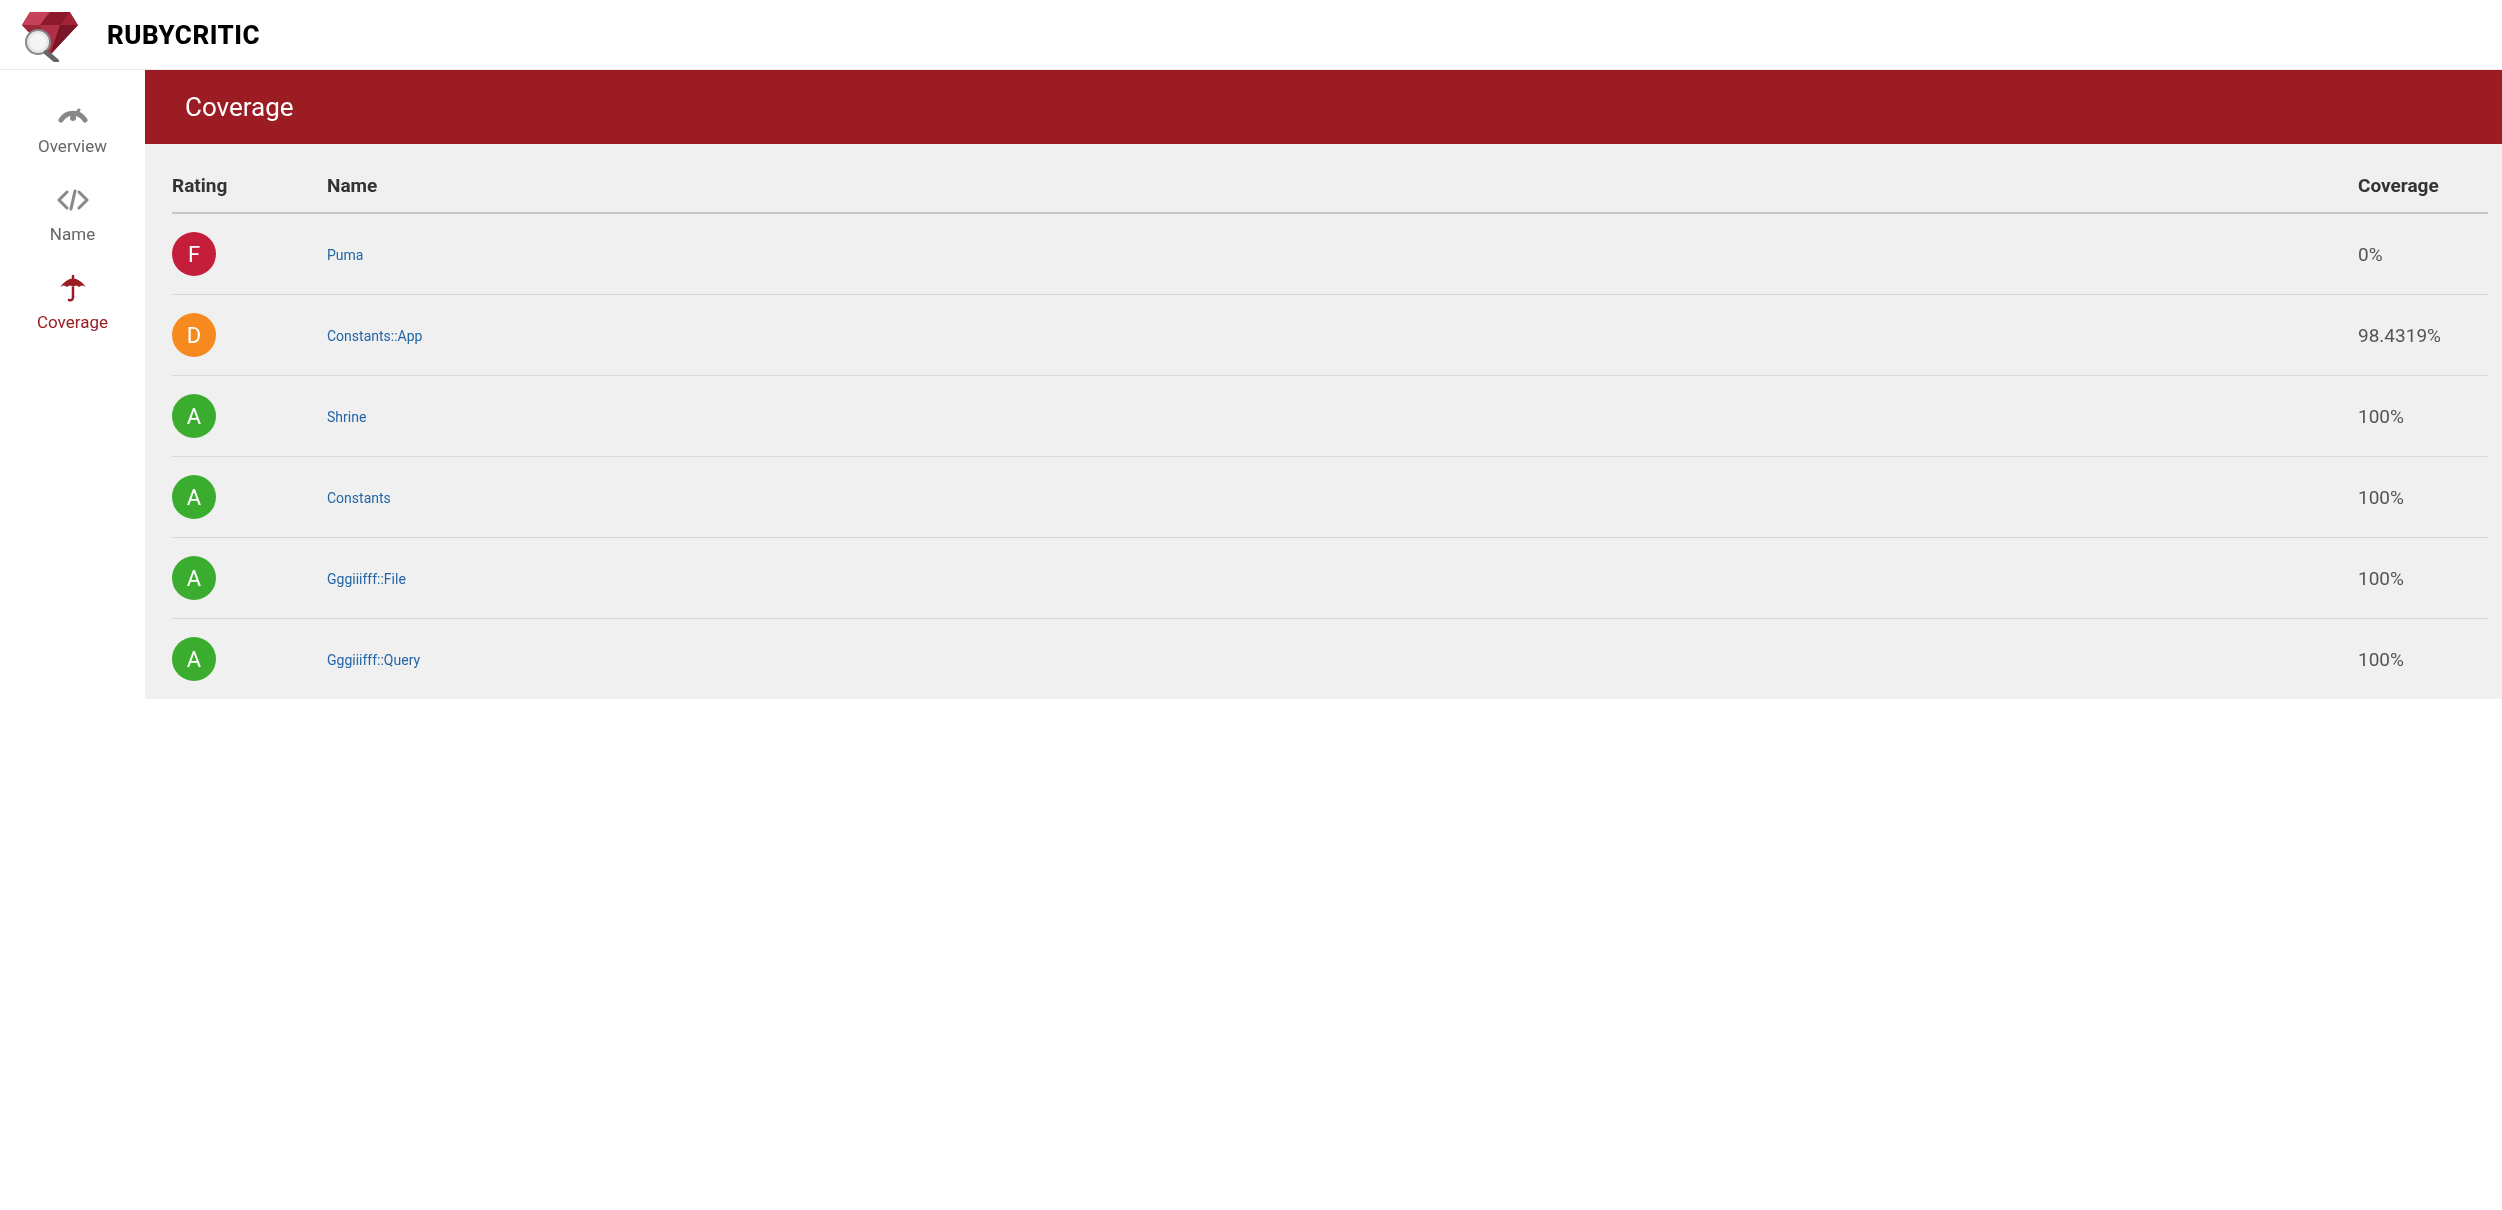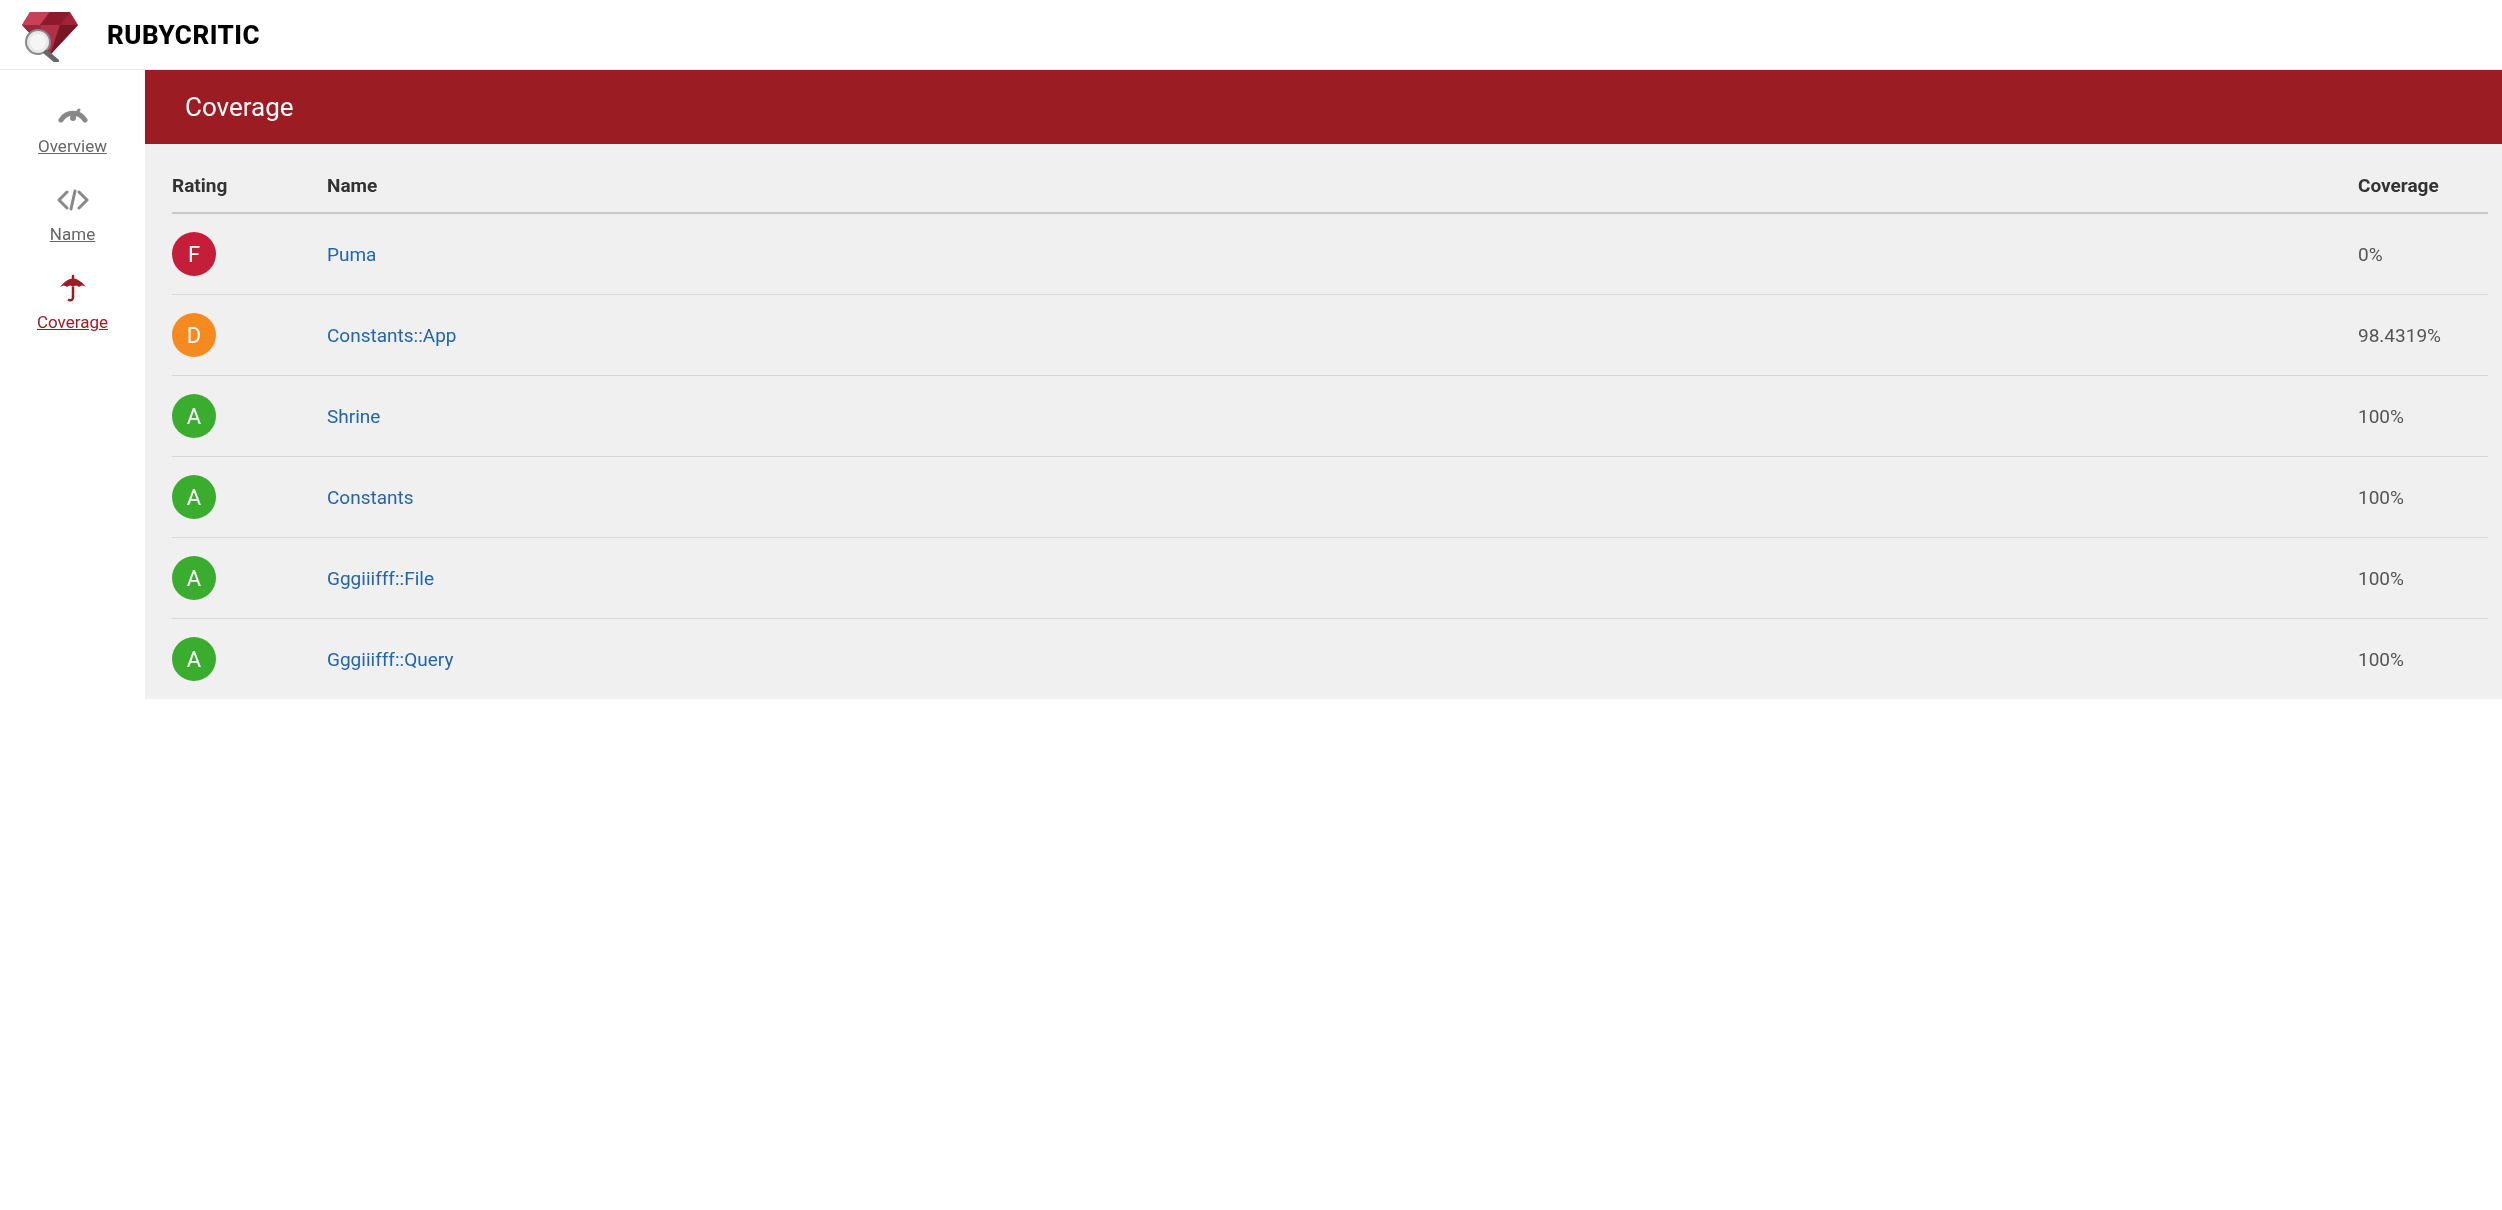--- a/index.html
+++ b/index.html
@@ -52,21 +52,20 @@
       flex-shrink: 0;
     }
     
     .nav-item {
       display: flex;
       flex-direction: column;
       align-items: center;
       padding: 18px 10px 12px 10px;
       cursor: pointer;
       color: #666;
-      text-decoration: underline;
     }
     
     .nav-item.active {
       color: #9c1c23;
     }
     
     .nav-item.active .nav-label {
       color: #9c1c23;
     }
     
@@ -167,21 +166,21 @@
       padding-left: 0px;
     }
     
     .td-name {
       flex: 1;
     }
     
     .td-name a {
       color: #2366a8;
       text-decoration: none;
-      font-size: 19px;
+      font-size: 14px;
     }
     
     .td-coverage {
       width: 130px;
       color: #555;
       font-size: 19px;
     }
     
     svg {
       display: block;

